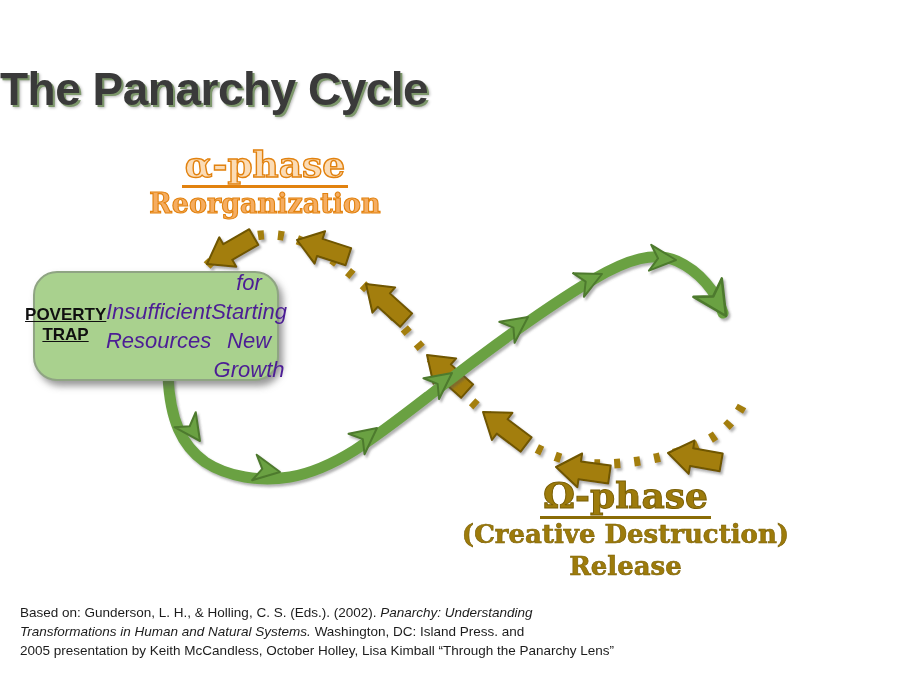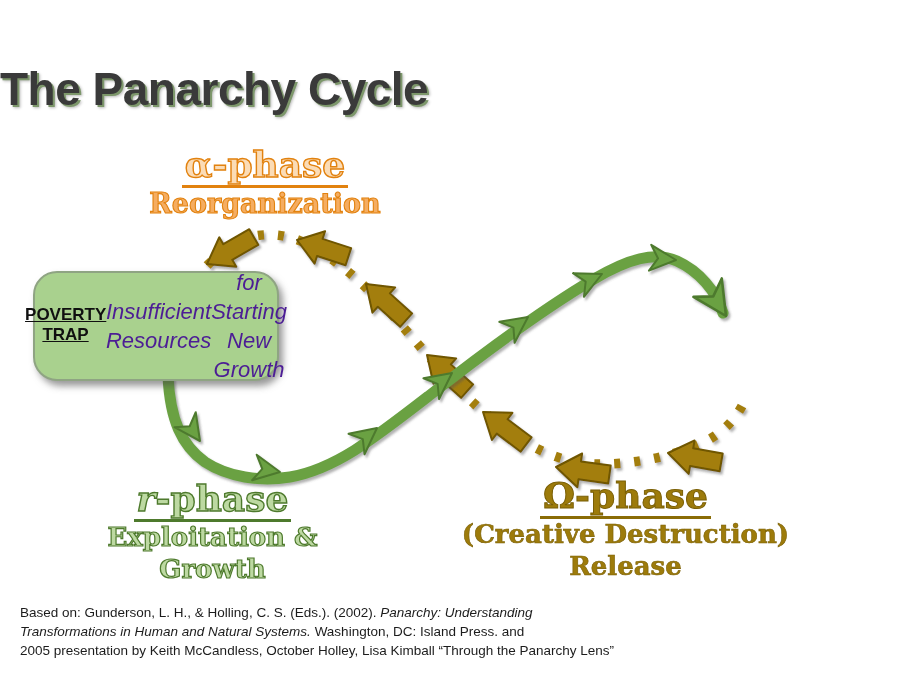--- a/index.html
+++ b/index.html
@@ -97,27 +97,20 @@
   </svg>
 
   <h1 class="title">The Panarchy Cycle</h1>
 
   <div class="phase alpha">
     <div><span class="ptitle">α-phase</span></div>
     <div class="psub">Reorganization</div>
   </div>
 
 
-  <div class="phase r">
-    <div>
-      <span class="ptitle"><i>r</i><span>-phase</span></span>
-    </div>
-    <div class="psub">Exploitation &amp;</div>
-    <div class="psub">Growth</div>
-  </div>
 
   <div class="phase omega">
     <div><span class="ptitle">Ω-phase</span></div>
     <div class="psub">(Creative Destruction)</div>
     <div class="psub">Release</div>
   </div>
 
   <div class="trap poverty">
     <div class="ttitle">POVERTY TRAP</div>
     <div class="tline">Insufficient Resources</div>

